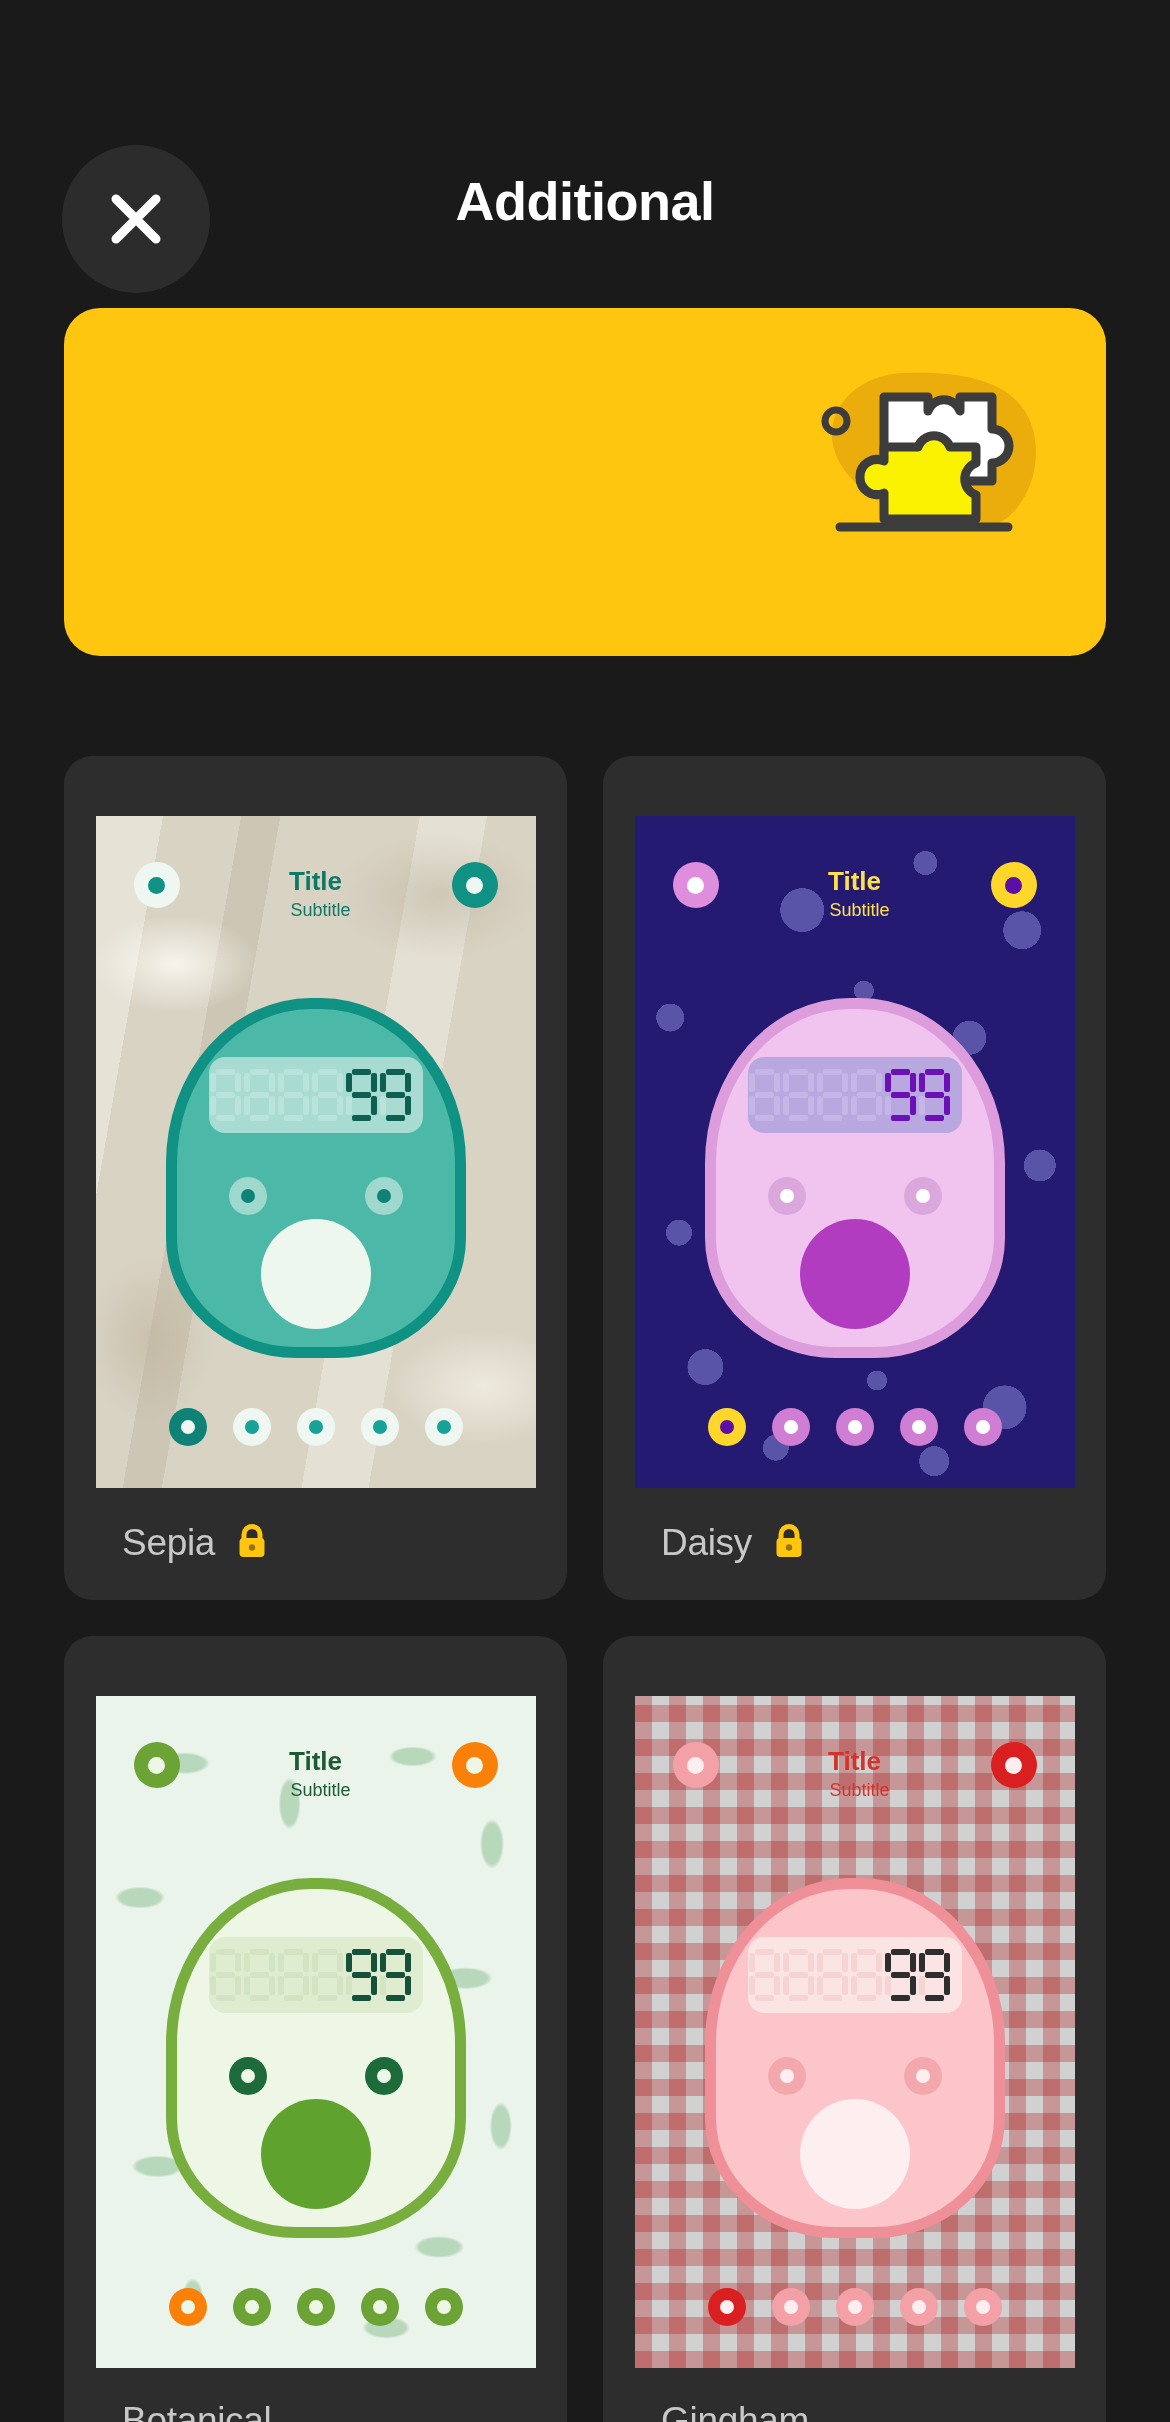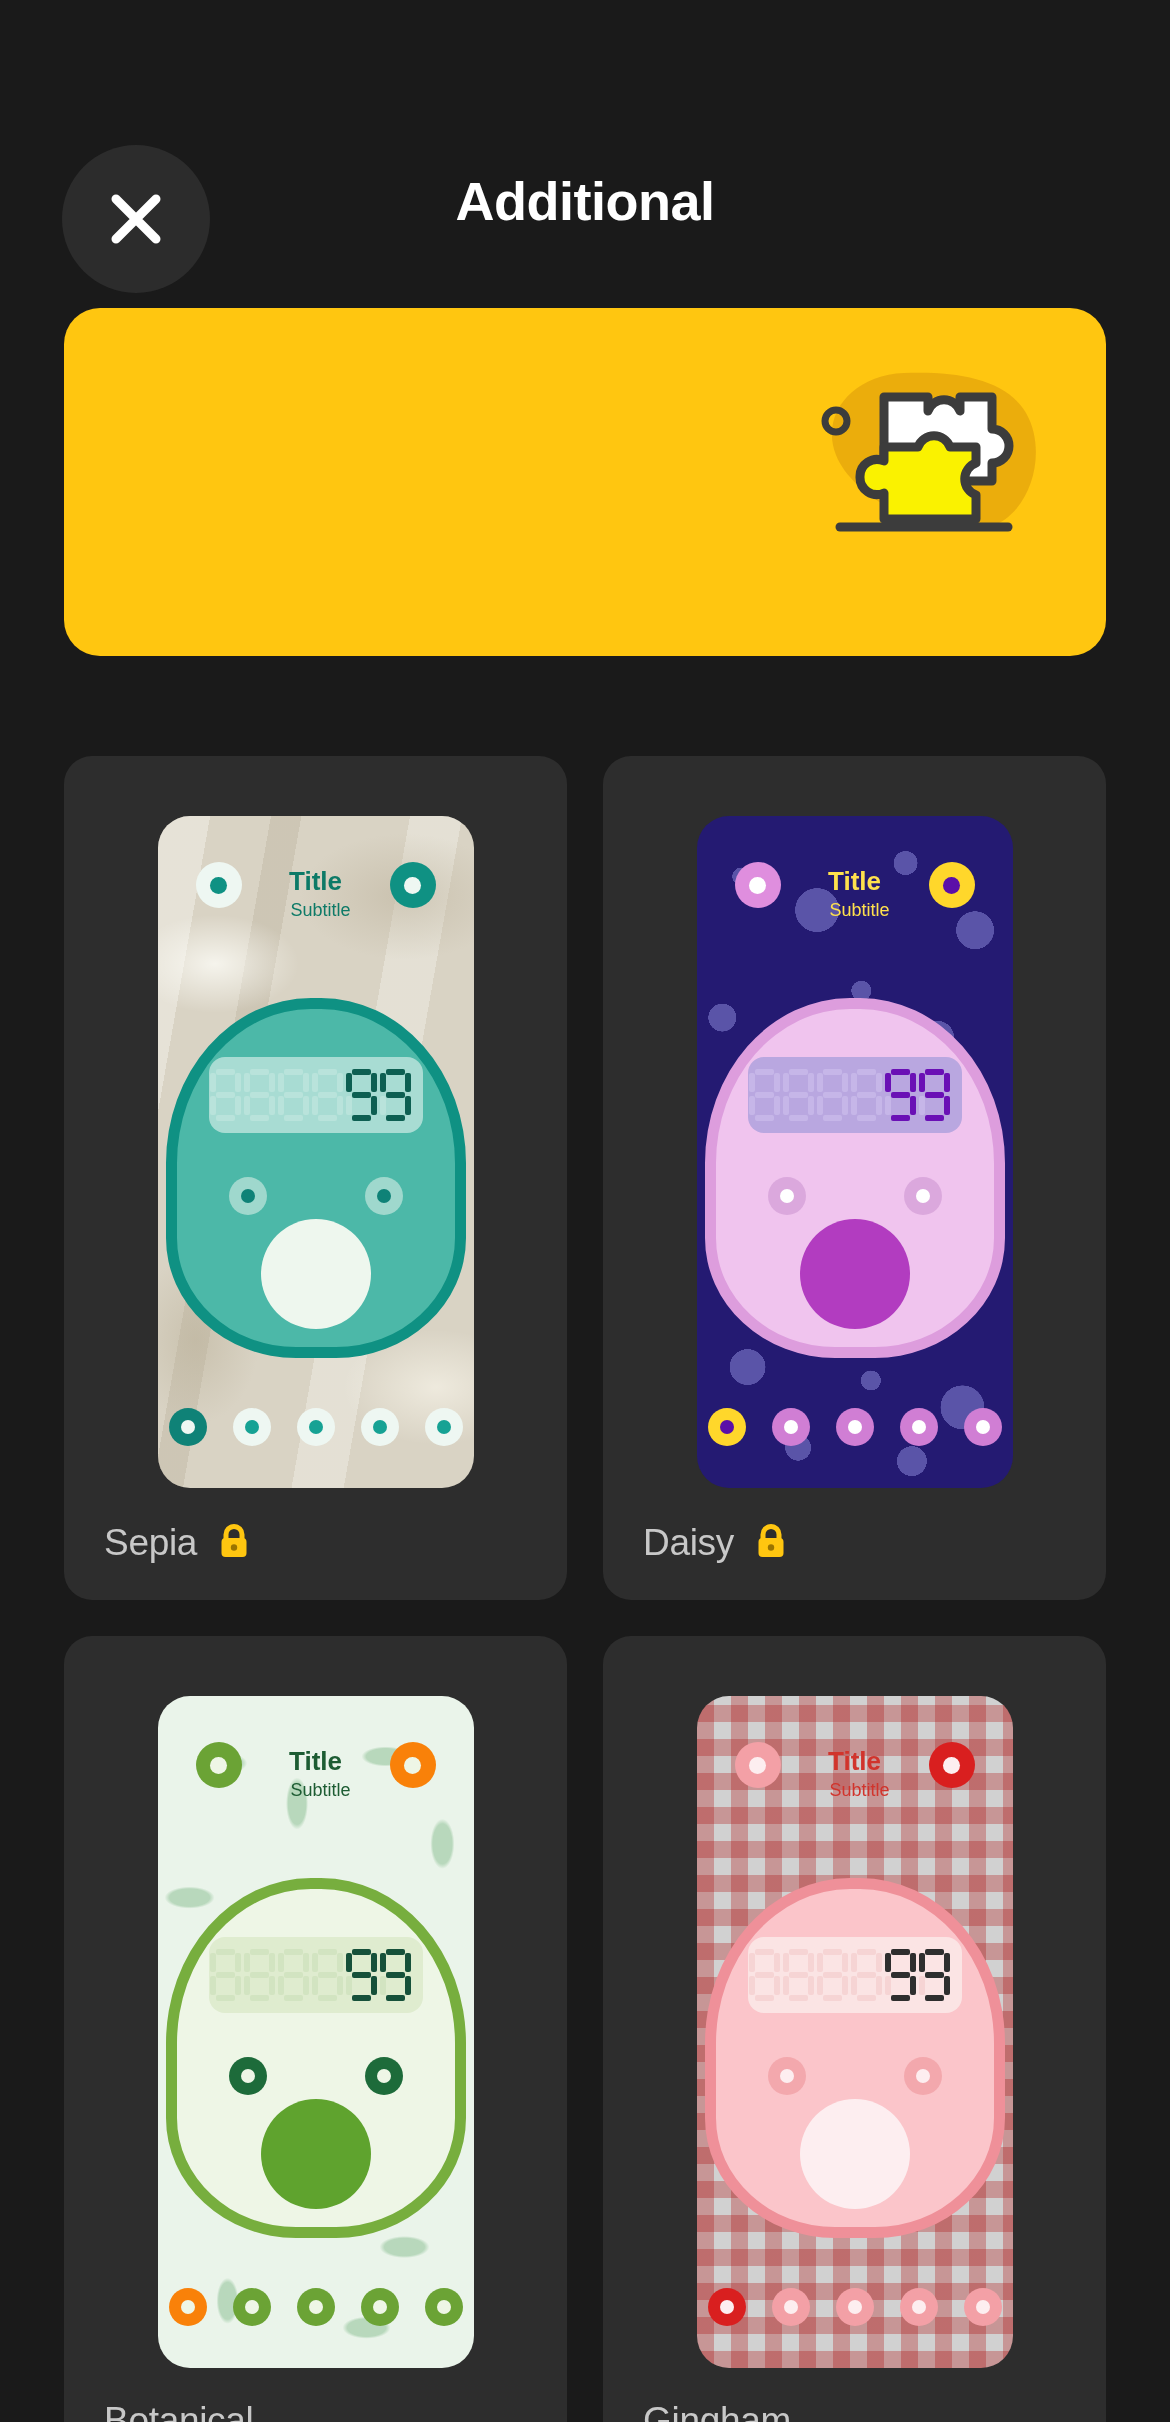--- a/index.html
+++ b/index.html
@@ -86,25 +86,24 @@
     cursor: pointer;
     overflow: hidden;
   }
   .preview-wrap {
     padding: 60px 60px 0 60px;
     display: flex;
     justify-content: center;
   }
   .preview {
     position: relative;
-    width: 316px;
+    width: 440px;
     height: 672px;
     overflow: hidden;
     flex: none;
-    border-radius: 32px;
   }
   .preview .bg { position: absolute; inset: 0; }
 
   .pv-title {
     position: absolute;
     left: 0; right: 0;
     top: 50px;
     text-align: center;
     font-size: 26px;
     font-weight: bold;
@@ -225,21 +224,21 @@
     width: 14px;
     height: 14px;
     border-radius: 50%;
     display: block;
   }
 
   .card-footer {
     display: flex;
     align-items: center;
     gap: 16px;
-    padding: 32px 0 34px 40px;
+    padding: 32px 0 34px 58px;
   }
   .card-name {
     color: #c8c8c8;
     font-size: 37px;
     letter-spacing: -0.3px;
   }
   .lock-icon { flex: none; }
 </style>
 </head>
 <body>

